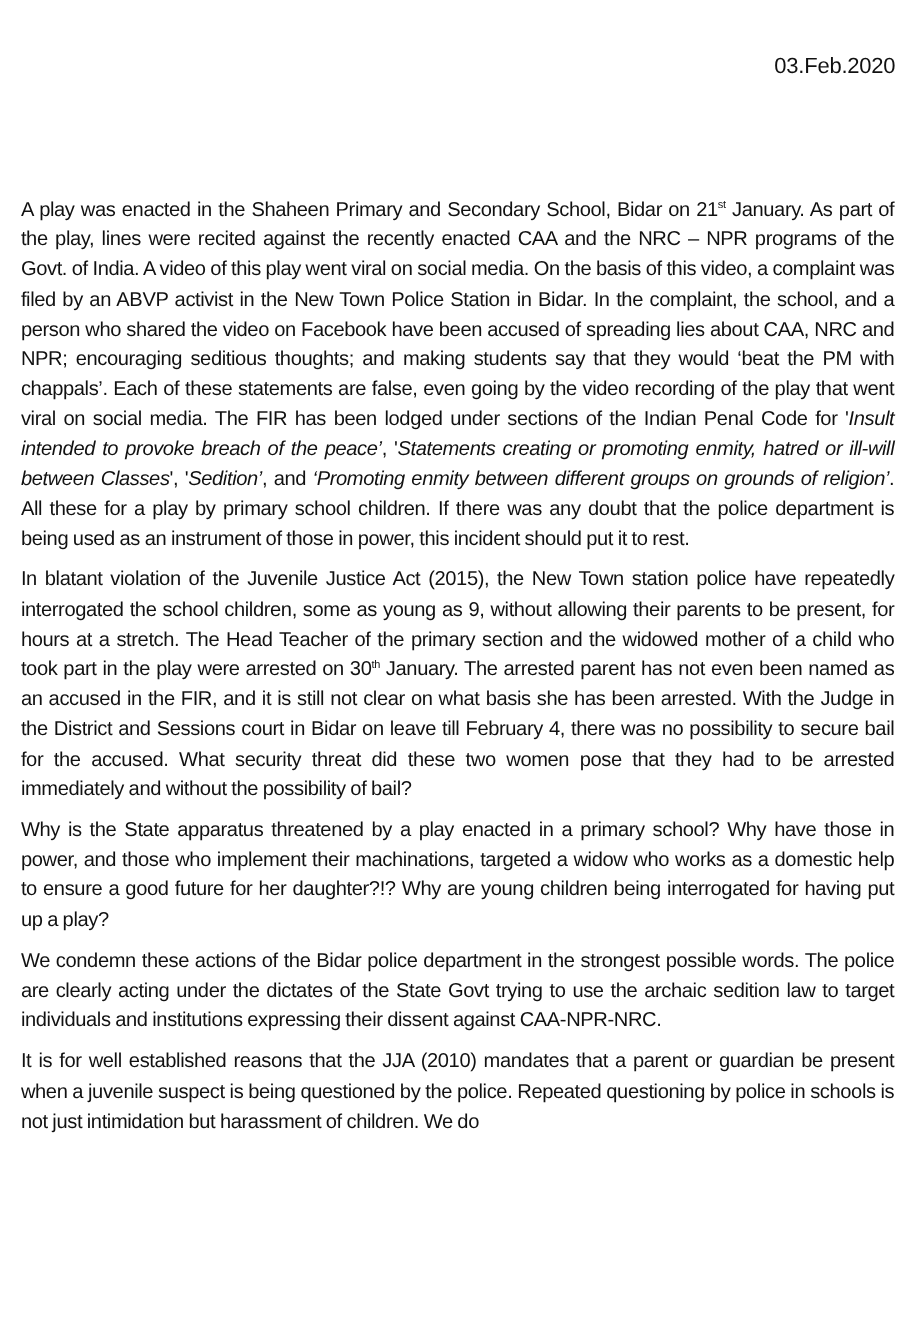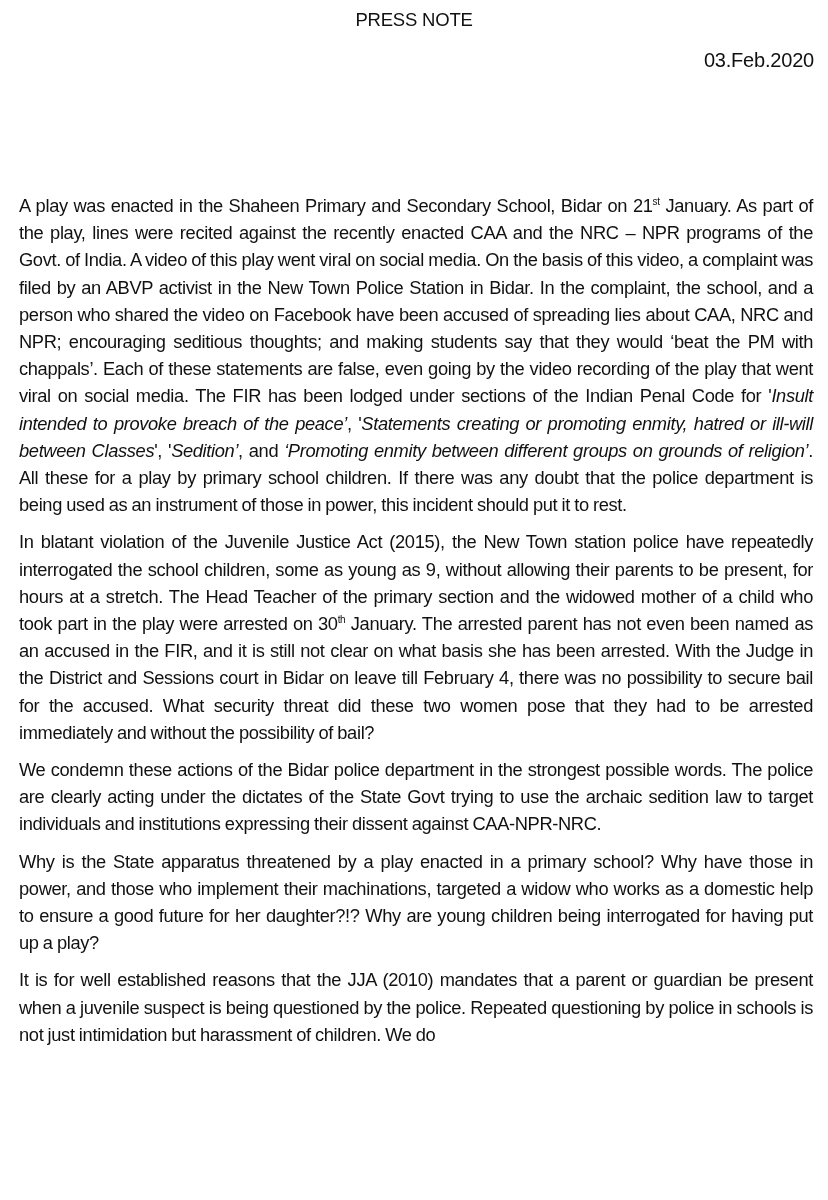--- a/index.html
+++ b/index.html
@@ -5,37 +5,36 @@
   html, body { margin: 0; padding: 0; background: #ffffff; }
   body {
     width: 828px; height: 1200px; overflow: hidden;
     font-family: "Liberation Sans", sans-serif;
     color: #111111;
   }
   .page { position: relative; width: 828px; height: 1200px; box-sizing: border-box; padding: 0 20px 0 19px; }
   .title { position: absolute; top: 9px; left: 0; width: 828px; text-align: center; font-size: 18.5px; letter-spacing: -0.2px; }
   .date { position: absolute; top: 49px; right: 14px; font-size: 20px; letter-spacing: -0.2px; }
   .subtitle { position: absolute; top: 83px; left: 12px; width: 804px; text-align: center; font-size: 18.5px; line-height: 28px; letter-spacing: -0.3px; }
-  .body { position: absolute; top: 176px; left: 19px; width: 794px; margin-top: 16px; }
+  .body { position: absolute; top: 176px; left: 19px; width: 794px; }
   .para {
     margin: 0 0 10px 0; font-size: 18.3px; line-height: 27.2px;
     text-align: justify; letter-spacing: -0.35px; word-spacing: -0.5px;
   }
   .para em { font-style: italic; }
   sup { font-size: 10px; line-height: 0; vertical-align: 7px; }
 </style>
 </head>
 <body>
 
 <div class="page">
-  <div class="title">PRESS NOTE</div>
   <div class="date">03.Feb.2020</div>
 
   <div class="body">
     <p class="para"><span>A play was enacted in the Shaheen Primary and Secondary School, Bidar on 21</span><sup>st</sup><span> January. As part of the play, lines were recited against the recently enacted CAA and the NRC – NPR programs of the Govt. of India. A video of this play went viral on social media. On the basis of this video, a complaint was filed by an ABVP activist in the New Town Police Station in Bidar. In the complaint, the school, and a person who shared the video on Facebook have been accused of spreading lies about CAA, NRC and NPR; encouraging seditious thoughts; and making students say that they would ‘beat the PM with chappals’. Each of these statements are false, even going by the video recording of the play that went viral on social media. The FIR has been lodged under sections of the Indian Penal Code for '</span><em>Insult intended to provoke breach of the peace’</em><span>, '</span><em>Statements creating or promoting enmity, hatred or ill-will between Classes</em><span>', '</span><em>Sedition’</em><span>, and </span><em>‘Promoting enmity between different groups on grounds of religion’</em><span>. All these for a play by primary school children. If there was any doubt that the police department is being used as an instrument of those in power, this incident should put it to rest.</span></p>
 
     <p class="para"><span>In blatant violation of the Juvenile Justice Act (2015), the New Town station  police have repeatedly interrogated the school children, some as young as 9, without allowing their parents to be present, for hours at a stretch. The Head Teacher of the primary section and the widowed mother of a child who took part in the play were arrested on 30</span><sup>th</sup><span> January. The arrested parent has not even been named as an accused in the FIR, and it is still not clear on what basis she has been arrested. With the Judge in the District and Sessions court in Bidar on leave till February 4, there was no possibility to secure bail for the accused. What security threat did these two women pose that they had to be arrested immediately and without the possibility of bail?</span></p>
 
+    <p class="para">Why is the State apparatus threatened by a play enacted in a primary school? Why have those in power, and those who implement their machinations, targeted a widow who works as a domestic help to ensure a good future for her daughter?!? Why are young children being interrogated for having put up a play?</p>
     <p class="para">We condemn these actions of the Bidar police department in the strongest possible words. The police are clearly acting under the dictates of the State Govt trying to use the archaic sedition law to target individuals and institutions expressing their dissent against CAA-NPR-NRC.</p>
-    <p class="para">Why is the State apparatus threatened by a play enacted in a primary school? Why have those in power, and those who implement their machinations, targeted a widow who works as a domestic help to ensure a good future for her daughter?!? Why are young children being interrogated for having put up a play?</p>
     <p class="para">It is for well established reasons that the JJA (2010) mandates that a parent or guardian be present when a juvenile suspect is being questioned by the police. Repeated questioning by police in schools is not just intimidation but harassment of children. We do</p>
   </div>
 </div>
 
 </body></html>

